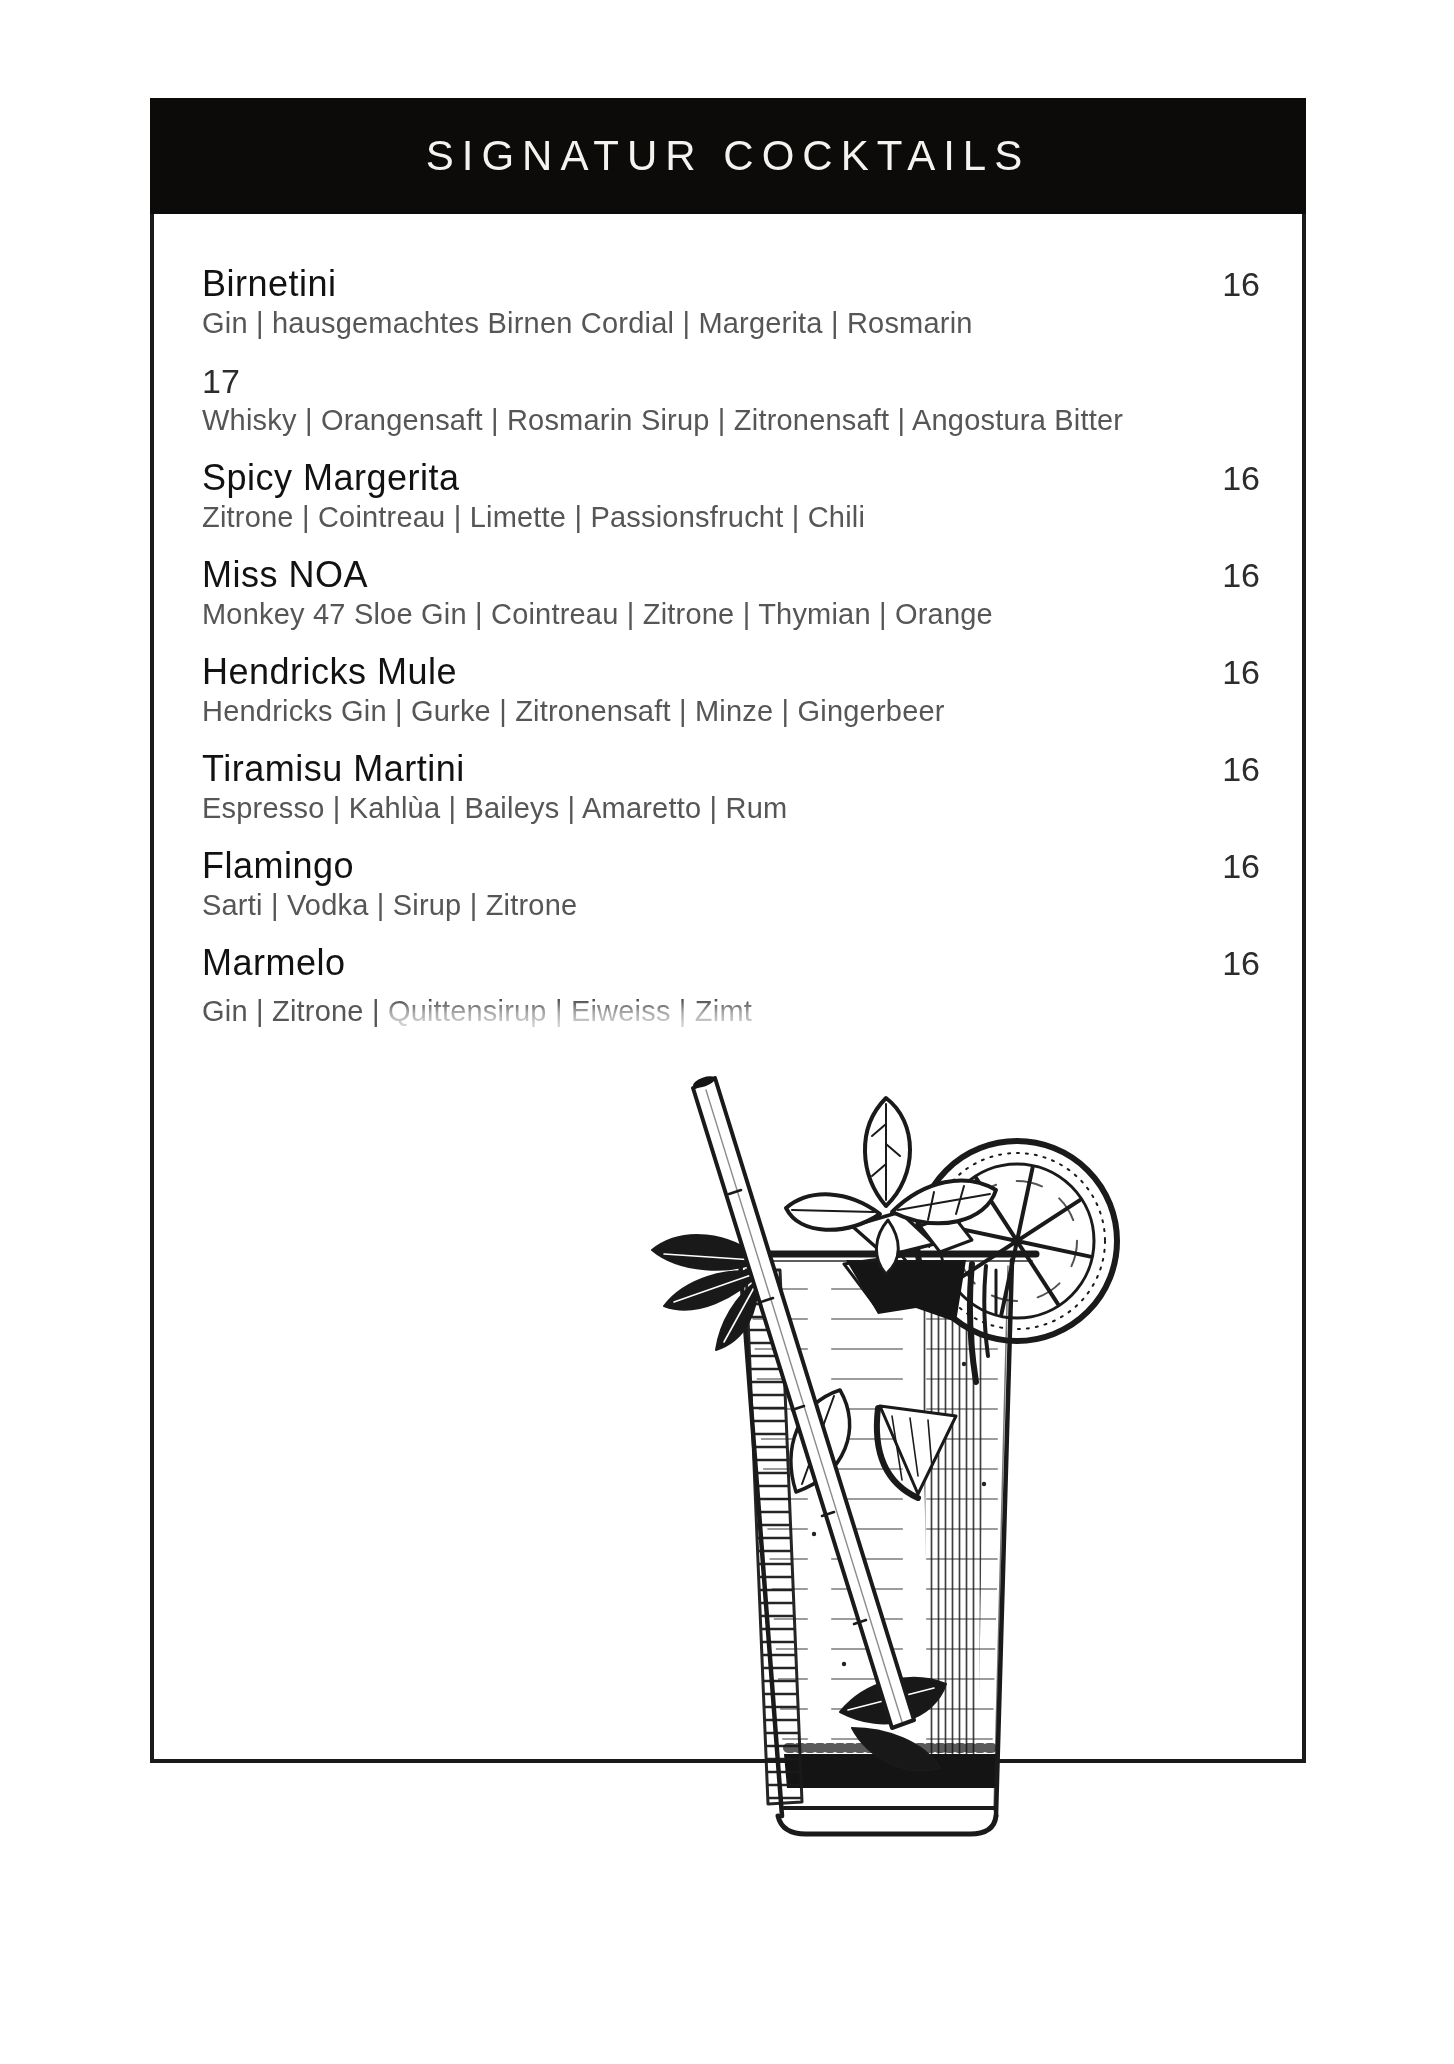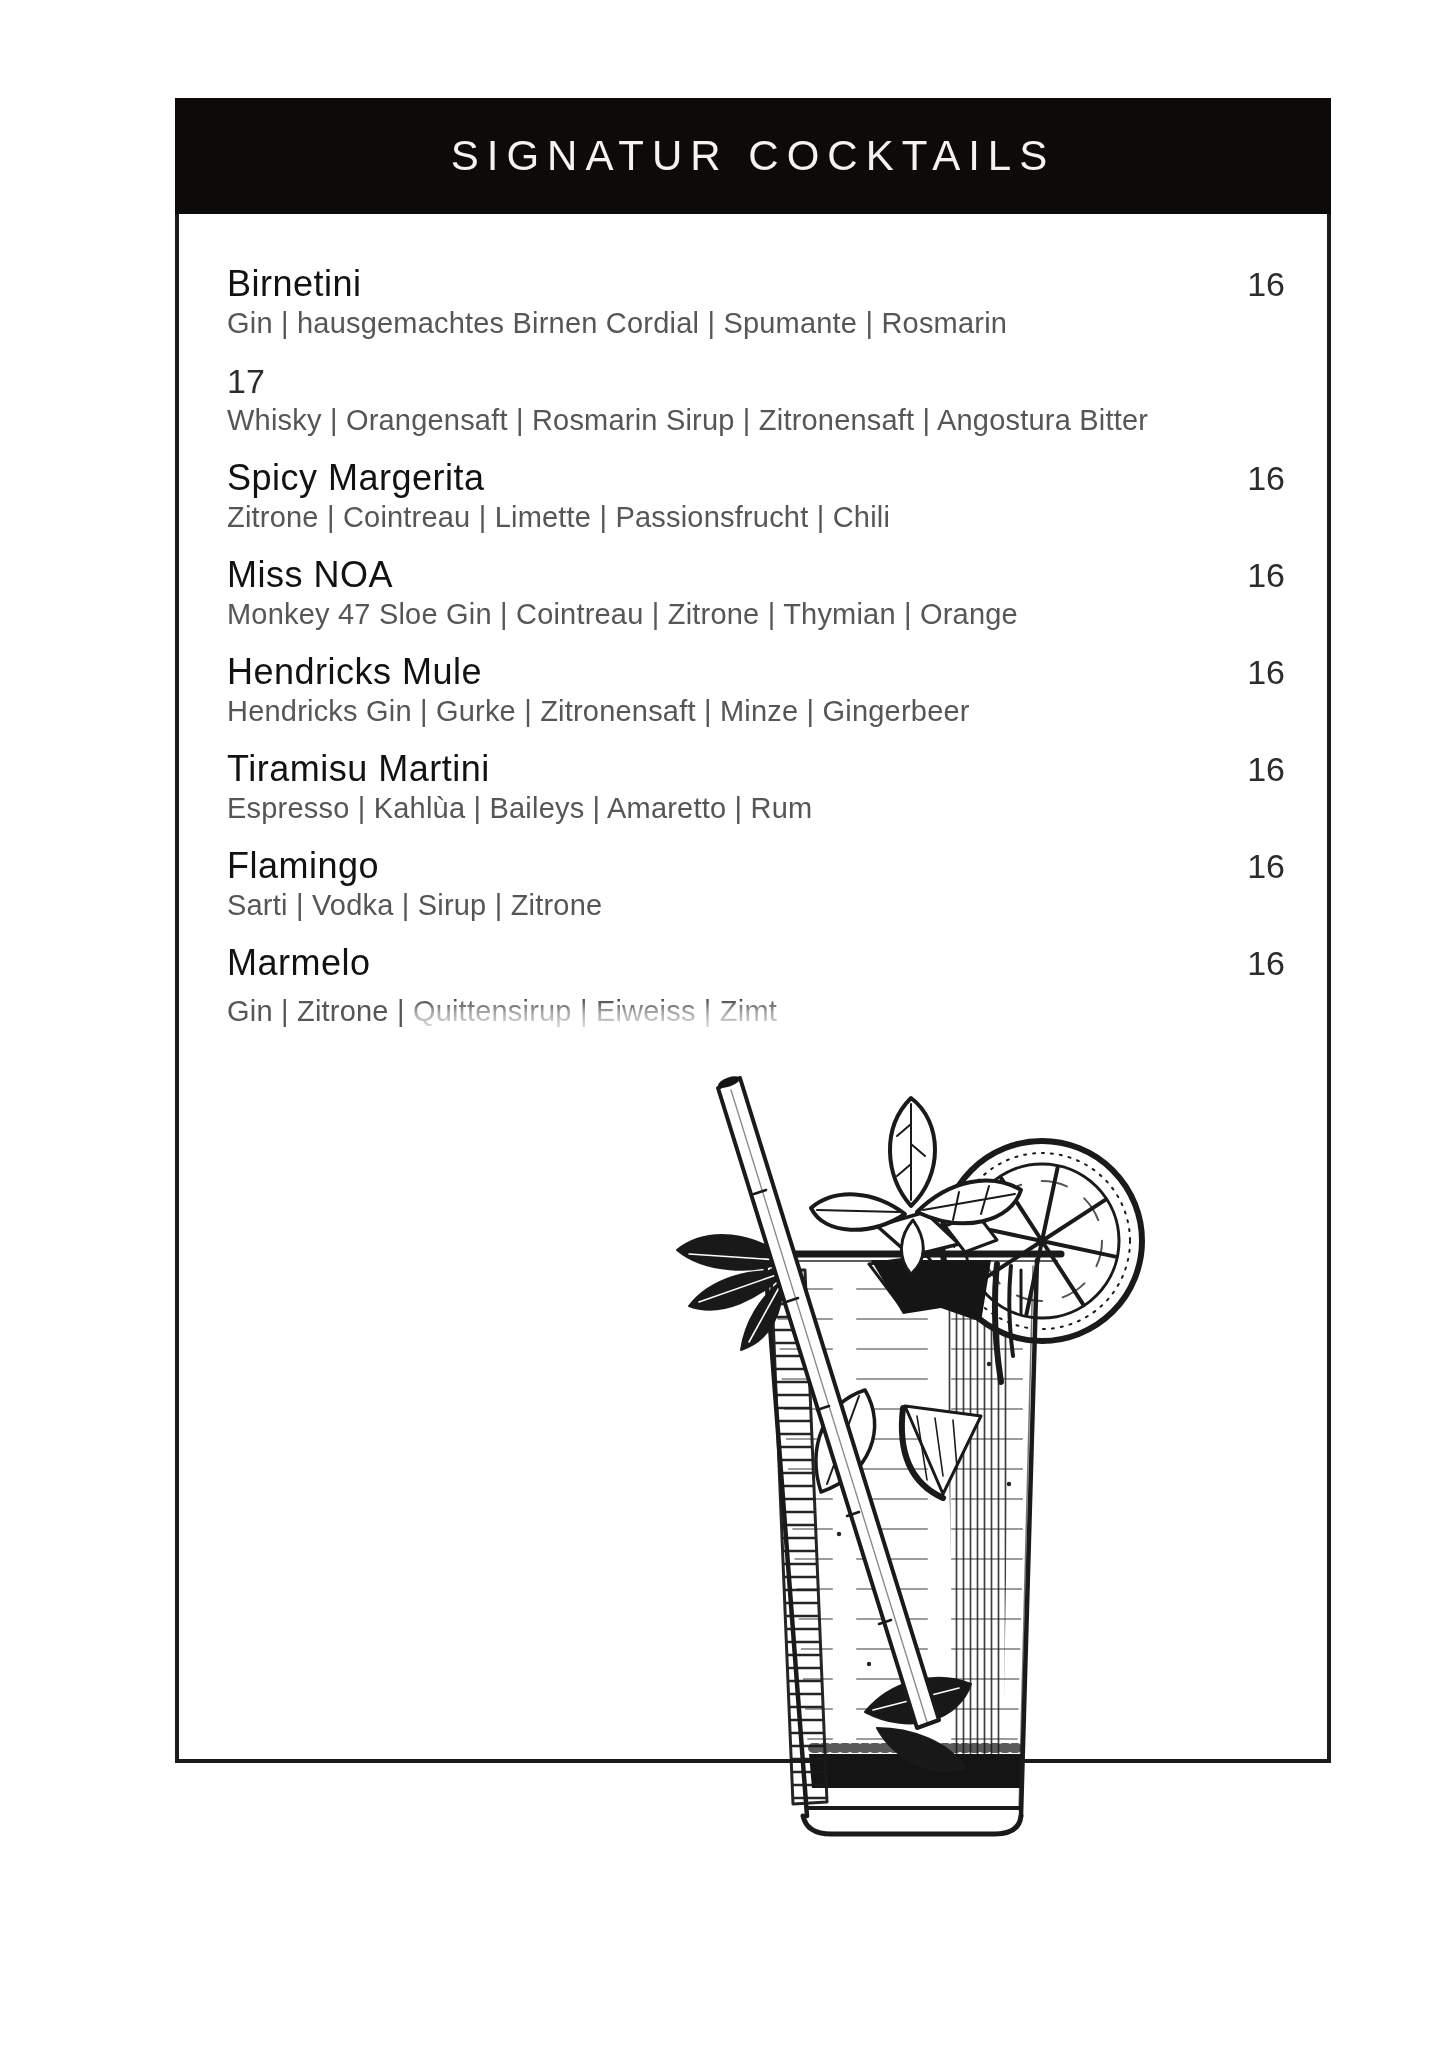--- a/index.html
+++ b/index.html
@@ -1,20 +1,20 @@
 <!DOCTYPE html>
 <html><head>
 <meta charset="utf-8">
 <style>
   html,body{margin:0;padding:0;background:#ffffff;}
   body{width:1454px;height:2064px;position:relative;overflow:hidden;
        font-family:"Liberation Sans","DejaVu Sans",sans-serif;
        -webkit-font-smoothing:antialiased;}
   .frame{position:absolute;left:150px;top:98px;width:1156px;height:1665px;
-         border:4px solid #1b1b1b;box-sizing:border-box;background:#fff;margin-left:25px;}
+         border:4px solid #1b1b1b;box-sizing:border-box;background:#fff;}
   .header-band{position:absolute;top:-4px;left:-4px;width:1156px;height:116px;
          background:#0d0b09;display:flex;align-items:center;justify-content:center;}
   .page-title{color:#f5f3ef;font-size:42px;font-weight:300;letter-spacing:8px;
          white-space:nowrap;}
   .menu{position:absolute;top:160px;left:0;right:0;padding:0 42px 0 48px;}
   .menu-item{margin-bottom:19px;}
   .name-row{display:flex;justify-content:space-between;align-items:baseline;}
   .item-name{font-size:36px;line-height:44px;color:#121212;font-weight:500;
          letter-spacing:0.5px;text-align:center;}
   .item-price{font-size:34px;line-height:44px;color:#2c2c2c;font-weight:400;}
@@ -37,21 +37,21 @@
     <div class="page-title">SIGNATUR COCKTAILS</div>
   </div>
 
   <div class="menu">
 
     <div class="menu-item">
       <div class="name-row">
         <span class="item-name">Birnetini</span>
         <span class="item-price">16</span>
       </div>
-      <div class="item-ingredients">Gin | hausgemachtes Birnen Cordial  | Spumante  | Rosmarin</div>
+      <div class="item-ingredients">Gin | hausgemachtes Birnen Cordial  | Margerita  | Rosmarin</div>
     </div>
 
     <div class="menu-item">
       <div class="name-row">
         <span class="item-price">17</span>
       </div>
       <div class="item-ingredients">Whisky | Orangensaft | Rosmarin Sirup | Zitronensaft | Angostura Bitter</div>
     </div>
 
     <div class="menu-item">

